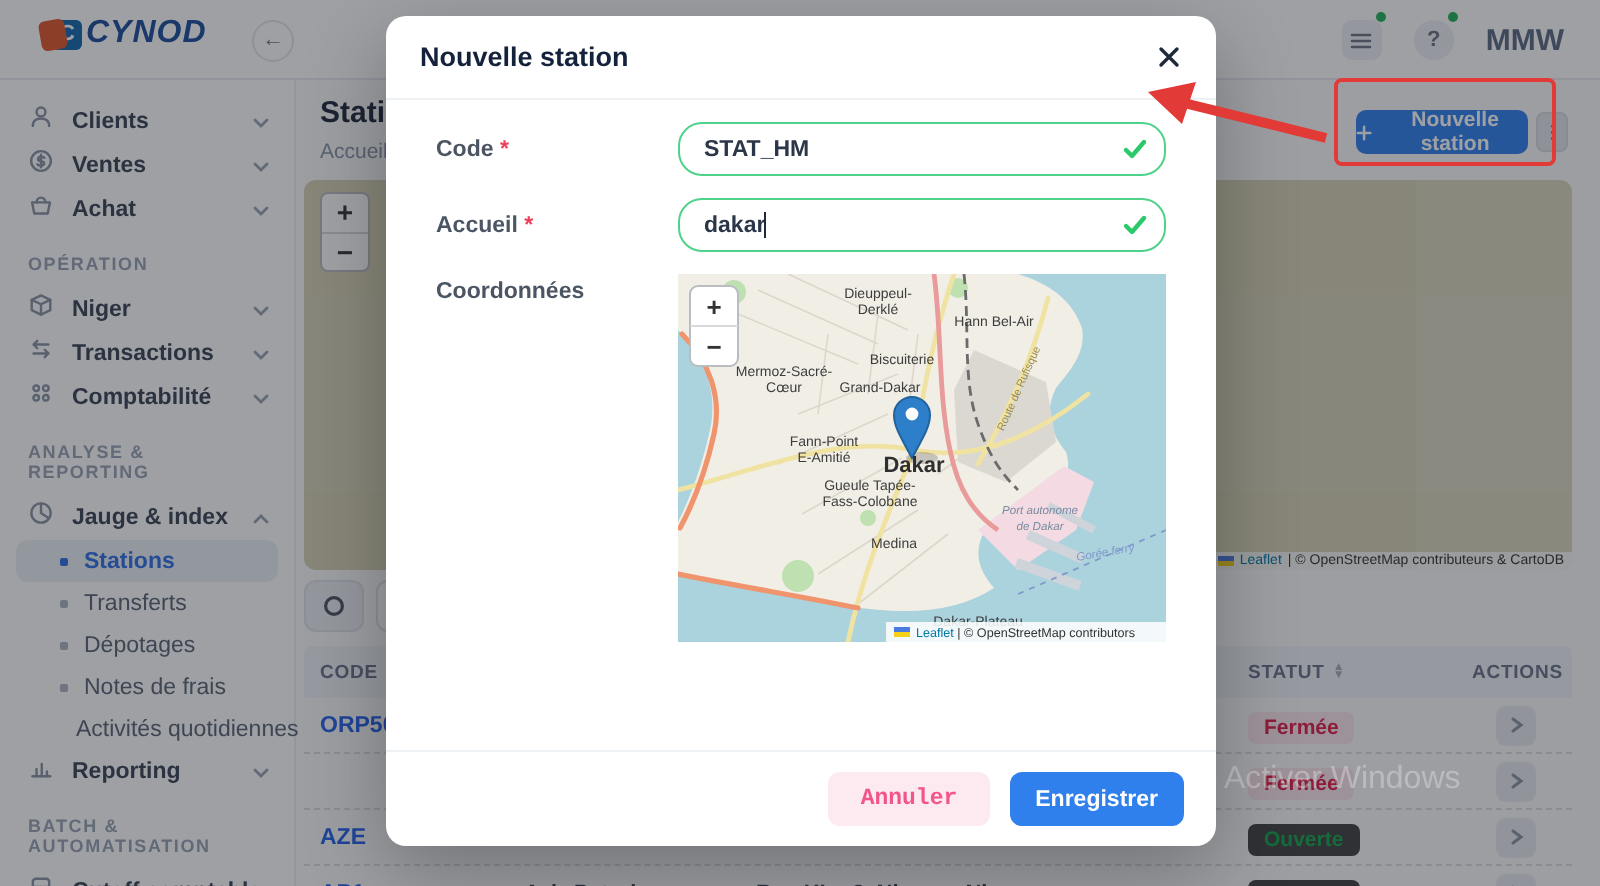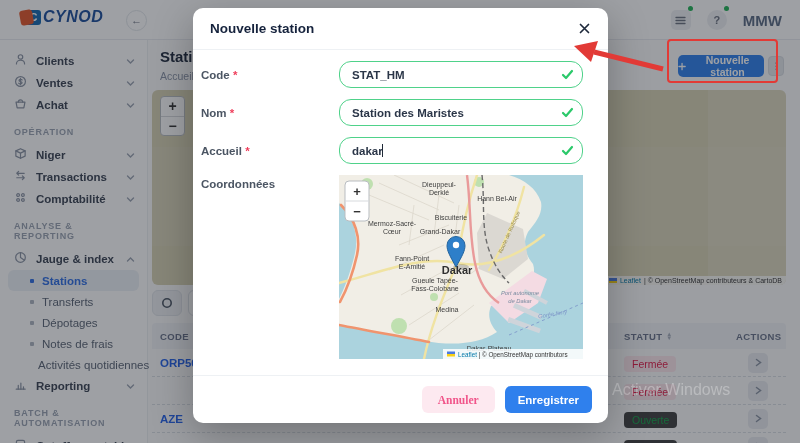--- a/index.html
+++ b/index.html
@@ -54,49 +54,49 @@
 
   .tbl { position:absolute; left:4px; top:283px; width:634px; }
   .trow { display:grid; grid-template-columns:102px 116px 246px 112px 1fr; align-items:center; padding:0 8px; }
   .thead { background:#f1f3f6; height:26px; border-radius:4px 4px 0 0; }
   .th { font-size:9.5px; font-weight:700; color:#69738a; letter-spacing:.04em; display:flex; align-items:center; gap:4px; }
   .th.actions { justify-content:flex-end; }
   .sort { display:flex; flex-direction:column; line-height:4px; font-size:6px; color:#a5adbb; cursor:pointer; }
   .tr { height:28px; border-bottom:1px dashed #d9dee4; background:#fbfbfc; }
   .td-code { font-size:11.5px; font-weight:700; color:#2563eb; }
   .td-txt { font-size:11px; font-weight:600; color:#3b4454; }
-  .badge { display:inline-block; padding:2px 8px; border-radius:4px; font-size:10.5px; font-weight:400; }
+  .badge { display:inline-block; padding:2px 8px; border-radius:4px; font-size:10.5px; font-weight:700; }
   .badge.closed { color:#e11d48; background:#fde7ed; }
   .badge.open { color:#16a34a; background:#404040; }
   .td-act { display:flex; justify-content:flex-end; padding-right:10px; }
   .row-btn { width:20px; height:20px; background:#e8ebef; border:none; border-radius:5px; color:#8a93a3; display:flex; align-items:center; justify-content:center; cursor:pointer; }
 
   
   .overlay { position:absolute; inset:0; background:rgba(23,28,38,0.42); z-index:50; }
   .watermark { position:absolute; left:612px; top:381px; z-index:55; color:rgba(255,255,255,0.30); pointer-events:none; }
   .watermark .w1 { font-size:16px; }
   .watermark .w2 { font-size:10.5px; margin-top:3px; }
 
   
   .modal { position:absolute; left:193px; top:8px; width:415px; height:415px; background:#fff; border-radius:10px; box-shadow:0 12px 40px rgba(0,0,0,.28); z-index:60; }
   .m-head { position:relative; height:42px; border-bottom:1px solid #eef1f4; display:flex; align-items:center; padding:0 17px; }
   .m-title { font-size:13.5px; font-weight:800; color:#15223c; }
   .m-close { position:absolute; right:16px; top:13px; width:16px; height:16px; background:none; border:none; cursor:pointer; color:#1e293b; }
-  .frow { display:flex; align-items:center; margin:11px 8px 0; }
+  .frow { display:flex; align-items:center; margin:11px 25px 0; }
   .frow .flabel { width:138px; font-size:11.5px; font-weight:700; color:#4b5563; }
   .flabel .req { color:#ef3e5b; }
   .fctrl { position:relative; width:244px; }
   .fctrl input { width:244px; height:27px; border:1.5px solid #4fd28a; border-radius:12px; padding:0 28px 0 12px; font-size:11.5px; font-weight:600; color:#2b3648; font-family:inherit; background:#fff; }
   .check { position:absolute; right:9px; top:7px; }
   .caret { position:absolute; left:43px; top:7px; width:1px; height:13px; background:#1f2937; }
   .frow.coord { align-items:flex-start; }
   .frow.coord .flabel { padding-top:3px; }
   .mapbox { width:244px; height:184px; position:relative; }
   .m-foot { position:absolute; left:0; bottom:0; width:100%; height:48px; border-top:1px solid #eef1f4; display:flex; align-items:center; justify-content:flex-end; gap:10px; padding:0 16px; }
-  .btn-cancel { height:27px; padding:0 16px; border:none; border-radius:6px; background:#fde9f0; color:#f1558a; font-size:11.5px; font-weight:700; font-family:Liberation Serif, serif; cursor:pointer; }
+  .btn-cancel { height:27px; padding:0 16px; border:none; border-radius:6px; background:#fde9f0; color:#f1558a; font-size:11.5px; font-weight:700; font-family:Liberation Mono, monospace; cursor:pointer; }
   .btn-save { height:27px; padding:0 13px; border:none; border-radius:6px; background:#2f80ed; color:#fff; font-size:11.5px; font-weight:700; font-family:inherit; cursor:pointer; }
 
   .annot { position:absolute; inset:0; z-index:100; pointer-events:none; }
 </style>
 </head>
 <body>
 
 <div class="stage">
 
   <div class="topbar">
@@ -388,29 +388,20 @@
     <div class="frow">
       <span class="flabel"><span>Code</span> <span class="req">*</span></span>
       <span class="fctrl">
         <input readonly="" value="STAT_HM" style="">
         <svg class="check" width="13" height="13" viewBox="0 0 13 13">
             <path d="M2 7 L5 10 L11 3" fill="none" stroke="#2bc96a" stroke-width="2.2" stroke-linecap="round" stroke-linejoin="round"></path>
           </svg>
       </span>
     </div>
 
-    <div class="frow">
-      <span class="flabel"><span>Nom</span> <span class="req">*</span></span>
-      <span class="fctrl">
-        <input readonly="" value="Station des Maristes" style="">
-        <svg class="check" width="13" height="13" viewBox="0 0 13 13">
-            <path d="M2 7 L5 10 L11 3" fill="none" stroke="#2bc96a" stroke-width="2.2" stroke-linecap="round" stroke-linejoin="round"></path>
-          </svg>
-      </span>
-    </div>
 
     <div class="frow">
       <span class="flabel"><span>Accueil</span> <span class="req">*</span></span>
       <span class="fctrl">
         <input readonly="" value="dakar" style="">
         <span class="caret"></span>
         <svg class="check" width="13" height="13" viewBox="0 0 13 13">
             <path d="M2 7 L5 10 L11 3" fill="none" stroke="#2bc96a" stroke-width="2.2" stroke-linecap="round" stroke-linejoin="round"></path>
           </svg>
       </span>

